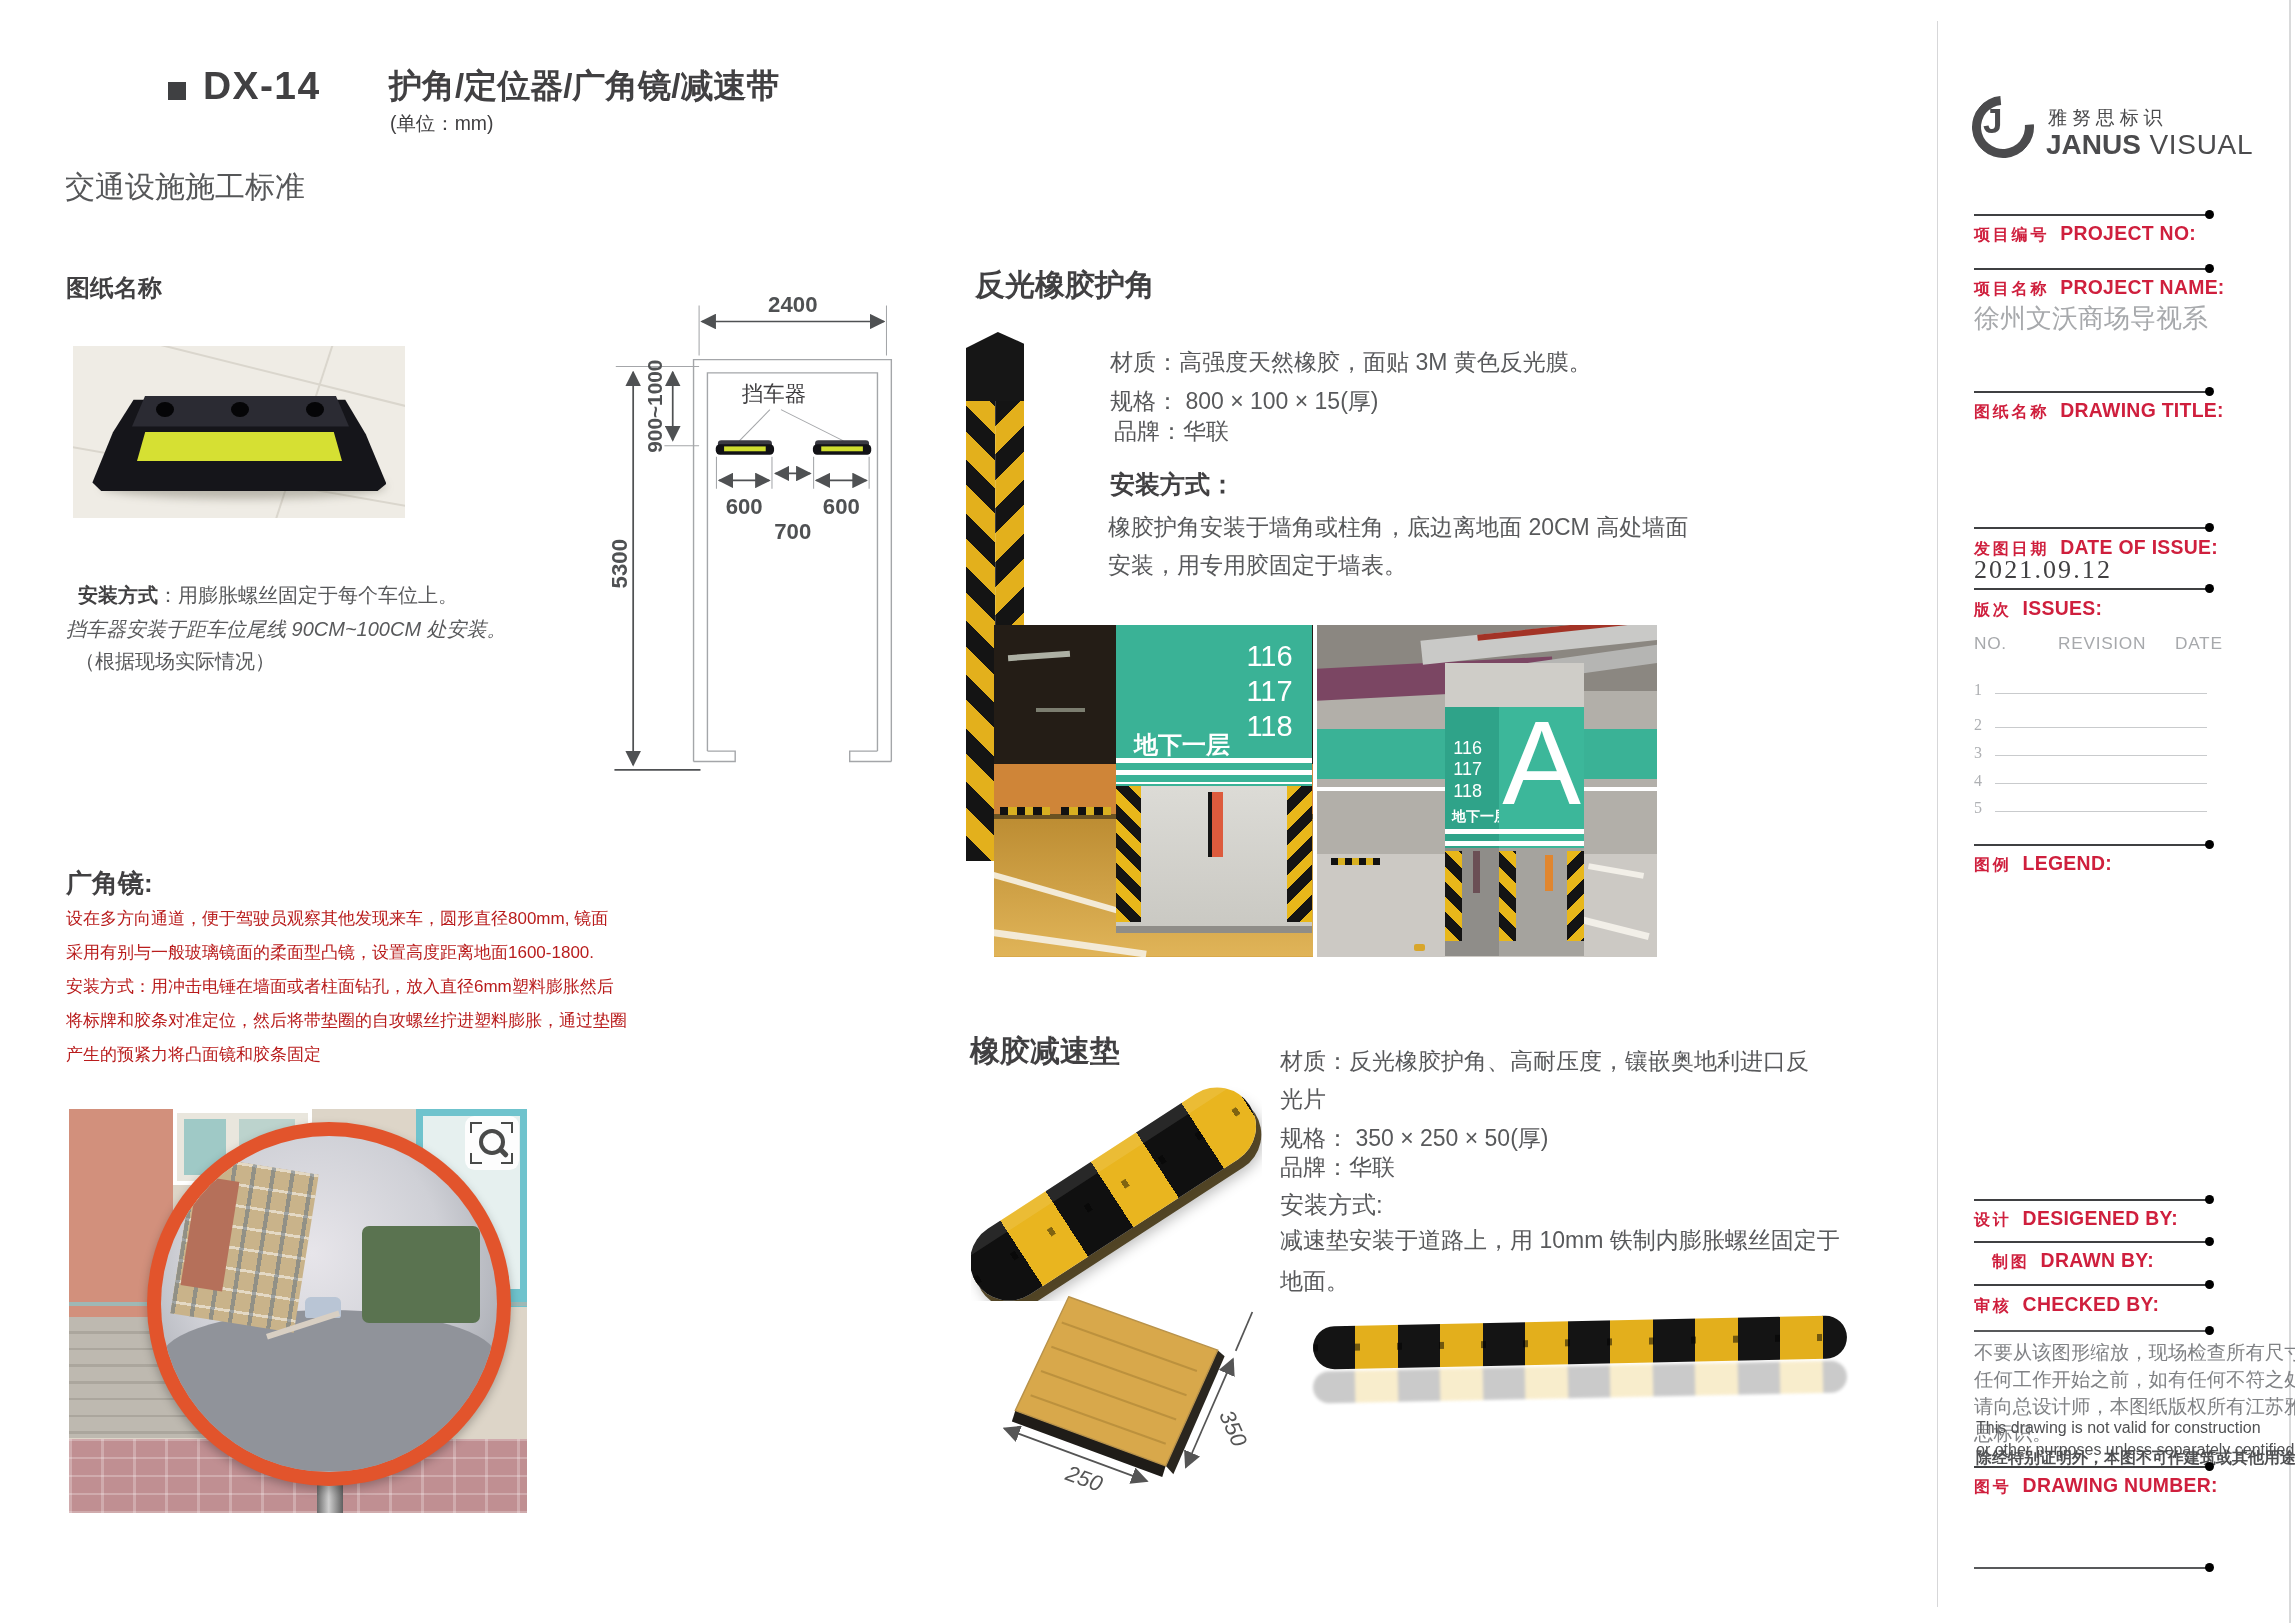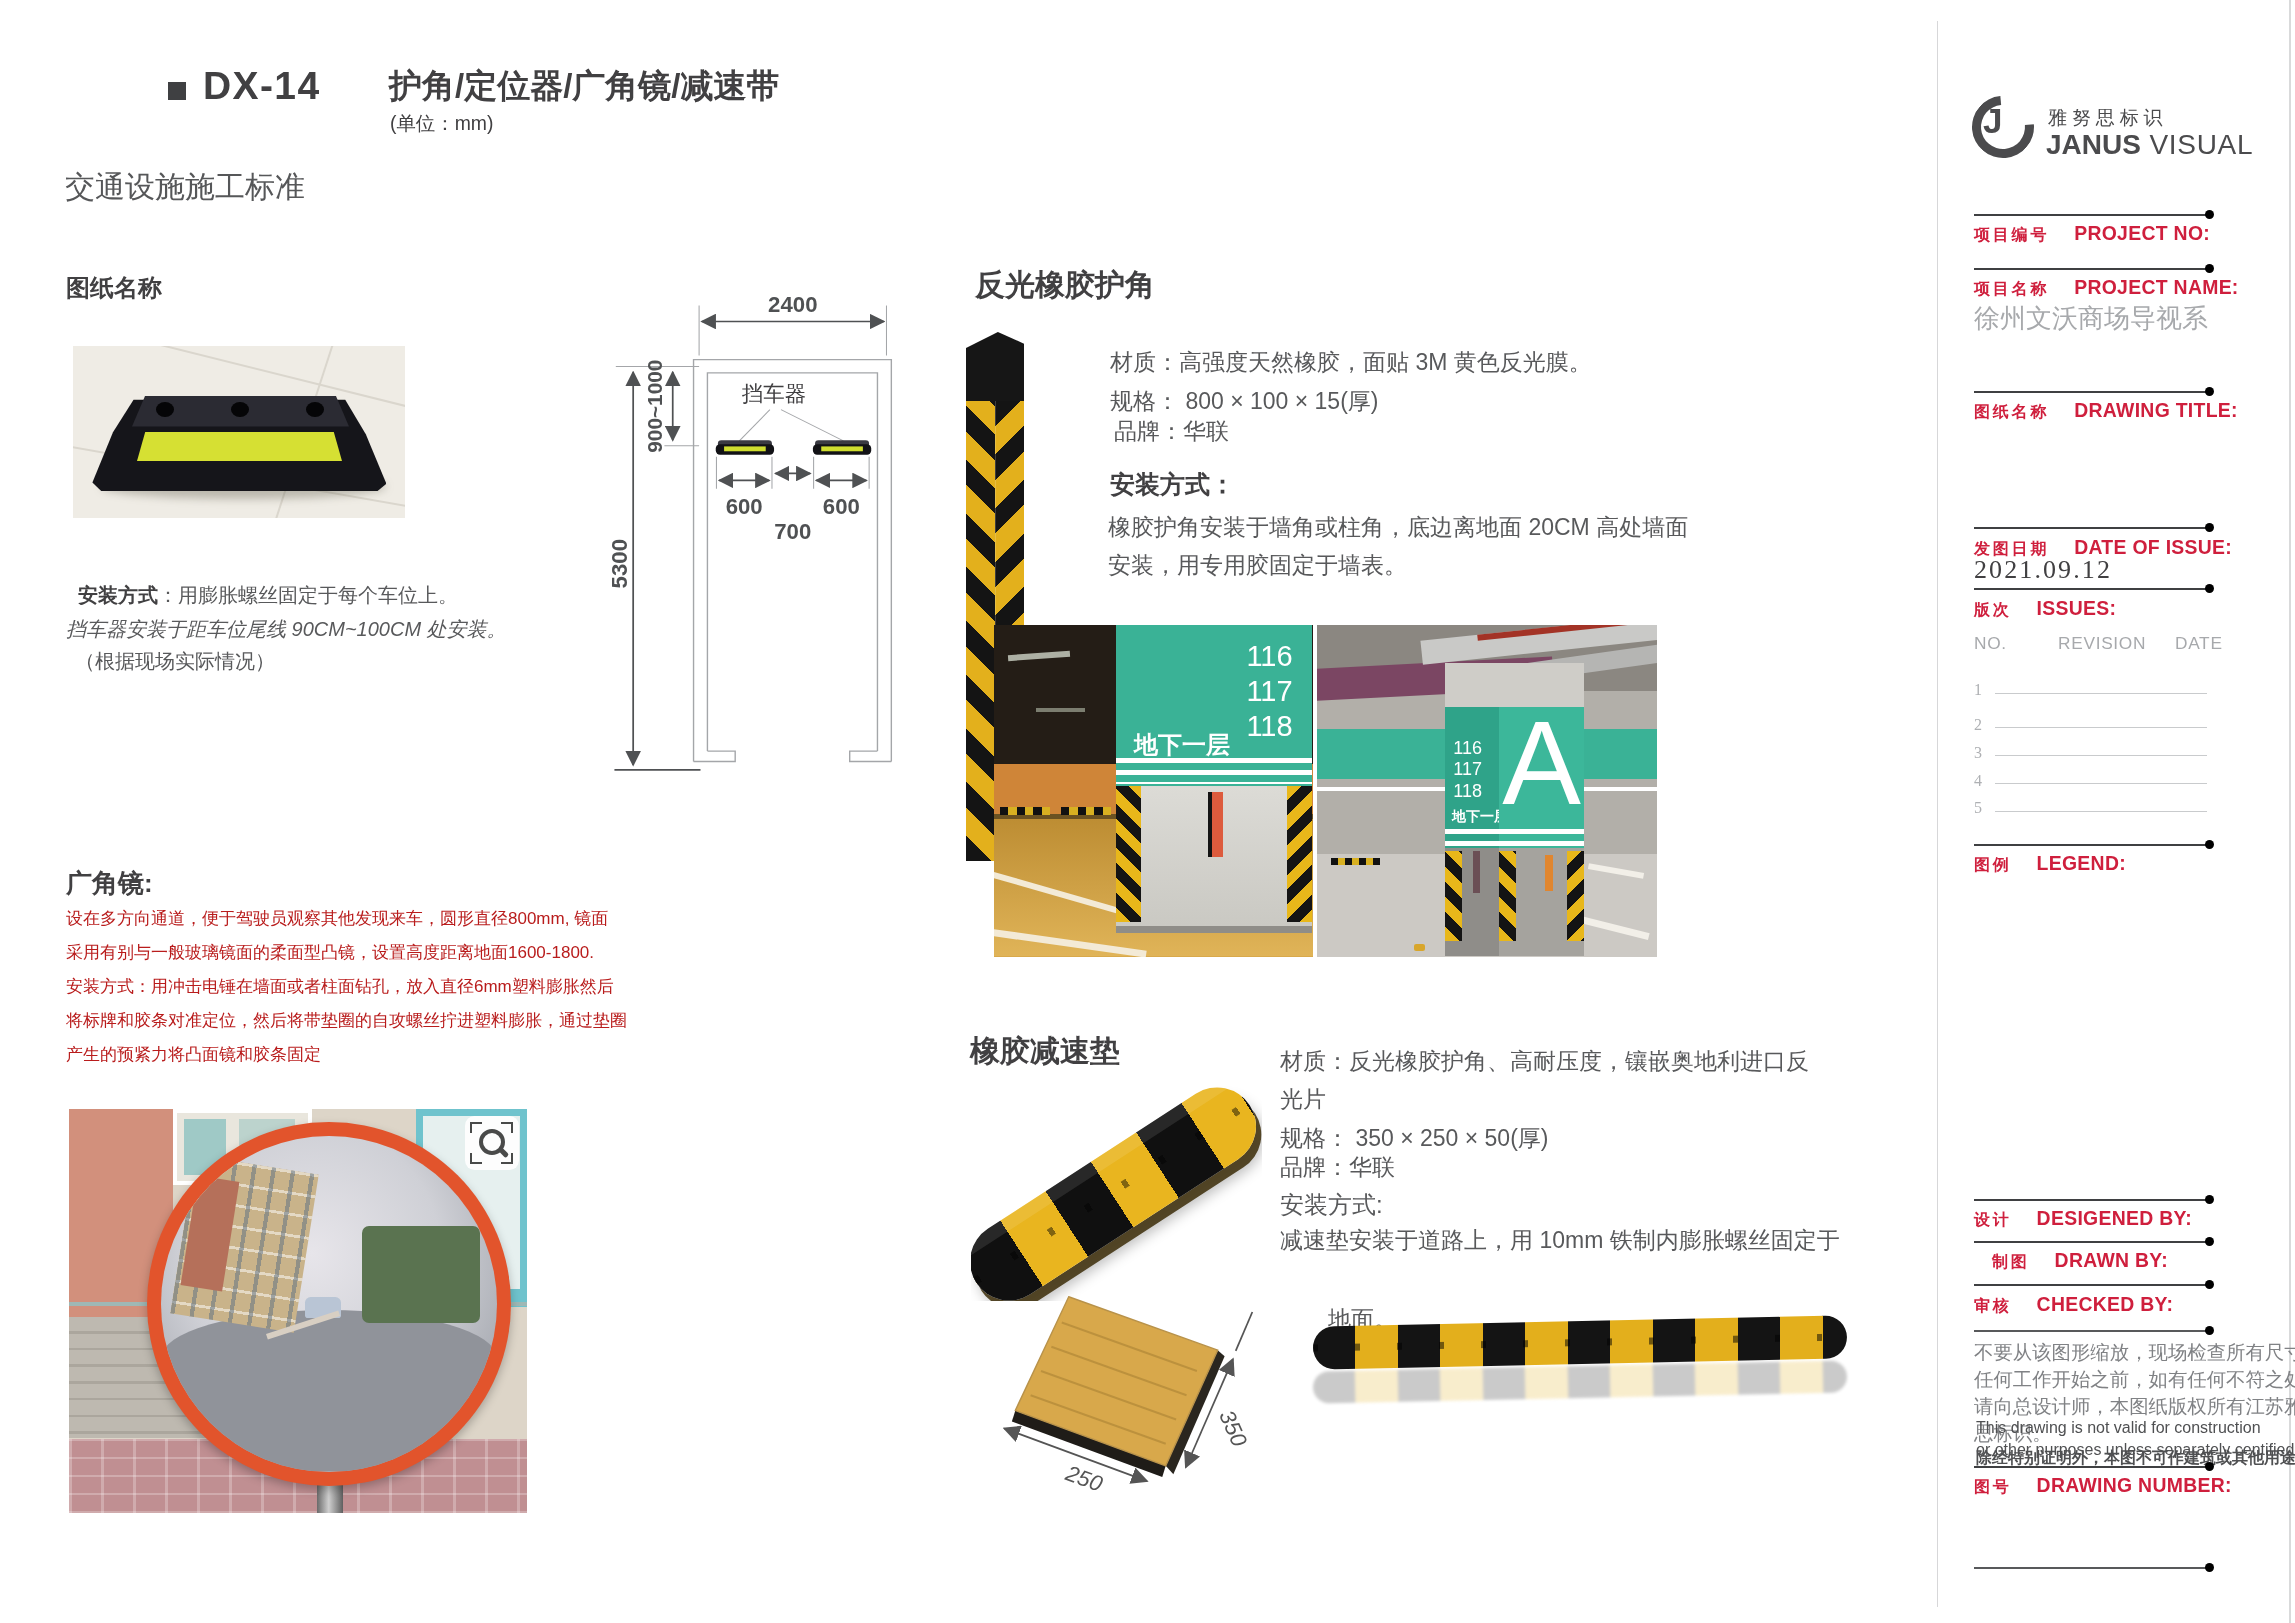--- a/index.html
+++ b/index.html
@@ -32,21 +32,21 @@
   .cg-half{position:absolute;top:0;bottom:0;width:50%;}
   .cg-half.l{left:0;background:repeating-linear-gradient(45deg,#141414 0 18px,#e3b01c 18px 38px);}
   .cg-half.r{right:0;background:repeating-linear-gradient(135deg,#141414 0 18px,#e3b01c 18px 38px);}
   .cg-edge{position:absolute;left:50%;top:0;bottom:0;width:1.4px;background:rgba(255,255,255,.18);}
 
   
   .rule{position:absolute;width:236px;border-top:2.1px solid #3f4042;}
   .rule::after{content:'';position:absolute;right:-3.5px;top:-5.6px;width:9px;height:9px;border-radius:50%;background:#000;}
   .rule.light{border-top-color:#58595b;}
   .flabel{position:absolute;color:#cf1f3d;white-space:nowrap;}
-  .fcn{font-size:16px;font-weight:700;letter-spacing:2.8px;margin-right:25px;}
+  .fcn{font-size:16px;font-weight:700;letter-spacing:2.8px;margin-right:11px;}
   .fen{font-size:19.4px;font-weight:700;letter-spacing:0.3px;}
   .iline{position:absolute;width:212px;border-top:1.4px solid #c9cbcd;}
   .inum{position:absolute;font-family:"Liberation Serif",serif;font-size:16px;color:#aeb0b3;}
   .serif{font-family:"Liberation Serif",serif;}
 
   .logo-ring{position:absolute;left:1972px;top:96px;width:44px;height:44px;border-radius:50%;
              border:9.7px solid #4b4b4d;border-top-color:transparent;transform:rotate(40deg);}
   .logo-j{position:absolute;left:1983px;top:101px;font-size:35px;font-weight:700;color:#4b4b4d;transform:rotate(0deg);}
 
   svg text{font-family:"Liberation Sans",sans-serif;}
@@ -314,21 +314,21 @@
       <text x="330" y="200" transform="rotate(66 340 195)">350</text>
     </g>
   </svg>
 
   <div class="abs body-t" style="left:1280px;top:1046px;">材质：反光橡胶护角、高耐压度，镶嵌奥地利进口反</div>
   <div class="abs body-t" style="left:1280px;top:1084px;">光片</div>
   <div class="abs body-t" style="left:1280px;top:1123px;">规格： 350 × 250 × 50(厚)</div>
   <div class="abs body-t" style="left:1280px;top:1152px;">品牌：华联</div>
   <div class="abs body-t" style="left:1280px;top:1189px;font-size:24px;">安装方式:</div>
   <div class="abs body-t" style="left:1280px;top:1225px;">减速垫安装于道路上，用 10mm 铁制内膨胀螺丝固定于</div>
-  <div class="abs body-t" style="left:1280px;top:1304px;margin-left:48px;">地面。</div>
+  <div class="abs body-t" style="left:1280px;top:1266px;">地面。</div>
 
   <div class="photo" style="left:1310px;top:1308px;width:541px;height:111px;">
     <div class="abs" style="left:2.8px;top:12.5px;width:534px;height:43px;border-radius:22px;background:repeating-linear-gradient(90deg,#141414 0 42px,#e3af1c 42px 85px);transform:rotate(-1.2deg);">
       <div class="abs" style="left:0;top:18px;width:100%;height:7px;background:repeating-linear-gradient(90deg,rgba(0,0,0,.5) 0 4.9px,transparent 4.9px 42px);"></div>
     </div>
     <div class="abs" style="left:2.8px;top:58px;width:534px;height:32px;border-radius:16.7px;background:repeating-linear-gradient(90deg,#141414 0 42px,#e3af1c 42px 85px);transform:rotate(-1.2deg) scaleY(-1);opacity:.22;filter:blur(1.4px);"></div>
   </div>
 
   <div class="abs" style="left:1937px;top:21px;width:1.4px;height:1586px;background:#d7d7d9;"></div>
   <div class="abs" style="left:2289px;top:0;width:2.1px;height:1623px;background:#d9dadb;"></div>

